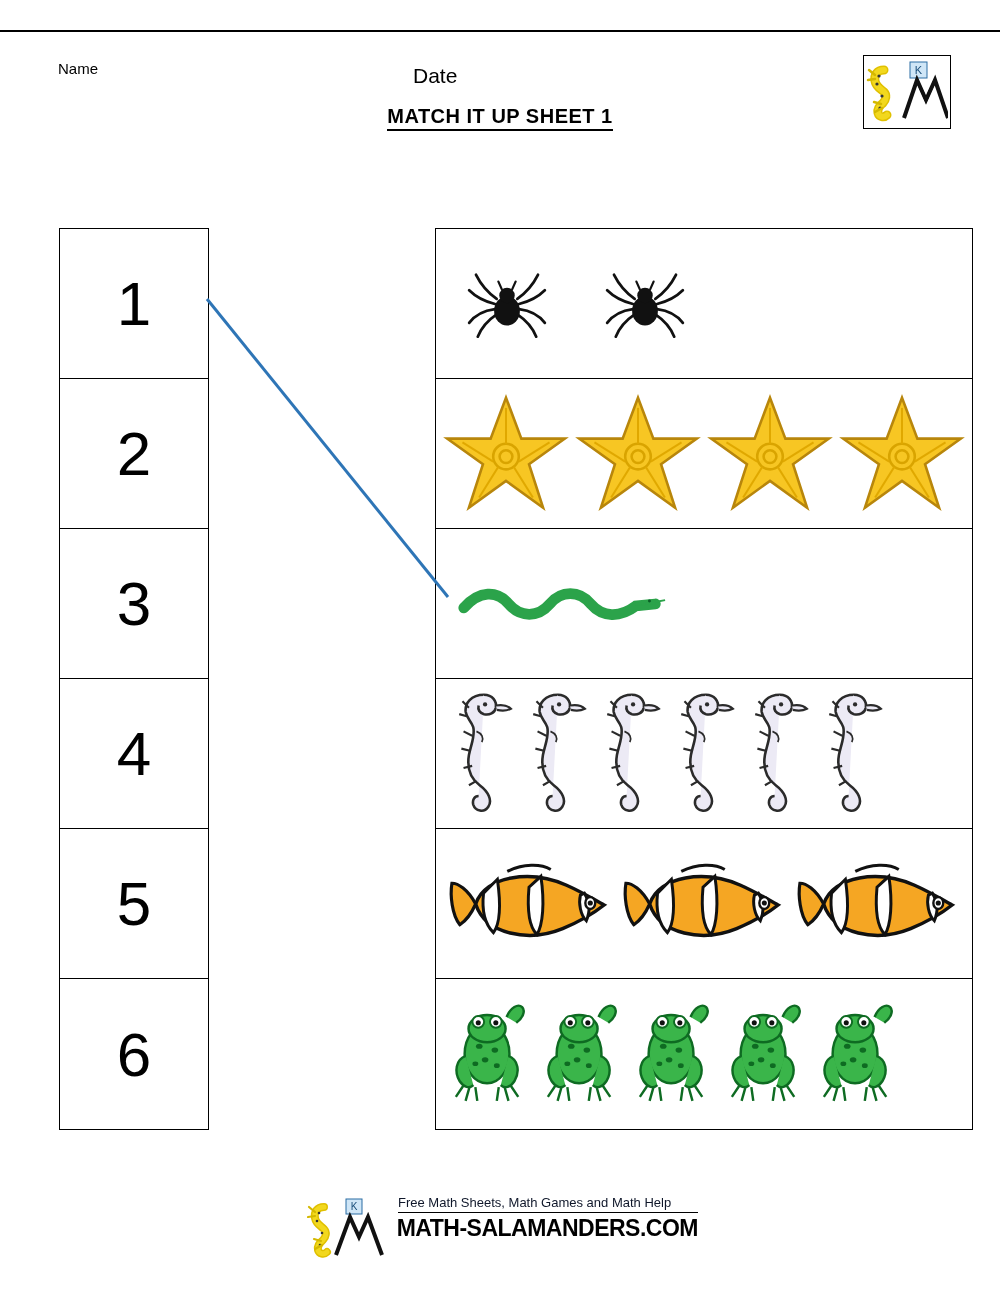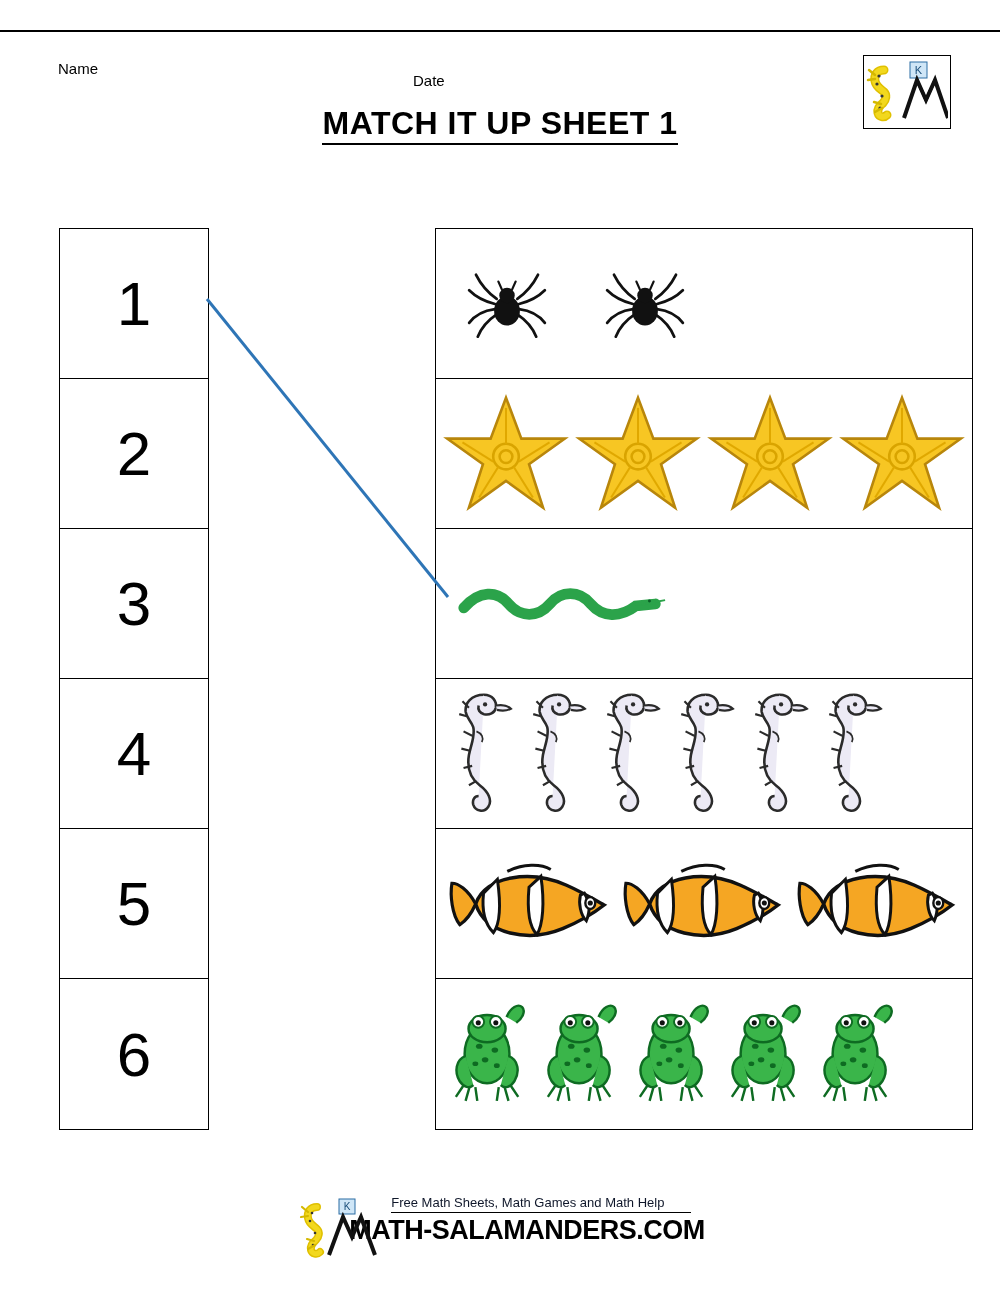--- a/index.html
+++ b/index.html
@@ -31,40 +31,40 @@
   }
   .name-label {
     position: absolute;
     left: 58px;
     top: 60px;
     font-size: 15px;
   }
   .date-label {
     position: absolute;
     left: 413px;
-    top: 72px;
-    font-size: 15px;
+    top: 64px;
+    font-size: 21px;
   }
   .logo-box {
     position: absolute;
     left: 863px;
     top: 55px;
     width: 86px;
     height: 72px;
     border: 1px solid #000000;
     background: #ffffff;
     overflow: hidden;
   }
   .title {
     position: absolute;
     left: 0;
     top: 105px;
     width: 1000px;
     text-align: center;
-    font-size: 32px;
+    font-size: 20px;
     font-weight: bold;
     letter-spacing: 0.5px;
   }
   .title span {
     border-bottom: 2px solid #000;
     padding-bottom: 2px;
   }
   .instructions {
     position: absolute;
     left: 58px;
@@ -140,21 +140,21 @@
   .footer-tag {
     font-size: 13px;
     color: #0f172a;
     margin-left: 96px;
     text-align: left;
     border-bottom: 1.5px solid #000;
     padding-bottom: 2px;
     width: 300px;
   }
   .footer-url {
-    font-size: 27px;
+    font-size: 23px;
     font-weight: bold;
     letter-spacing: -0.5px;
     margin-top: 2px;
     padding-left: 54px;
     text-align: right;
   }
   .footer-logo {
     position: absolute;
     left: 0;
     top: 2px;

